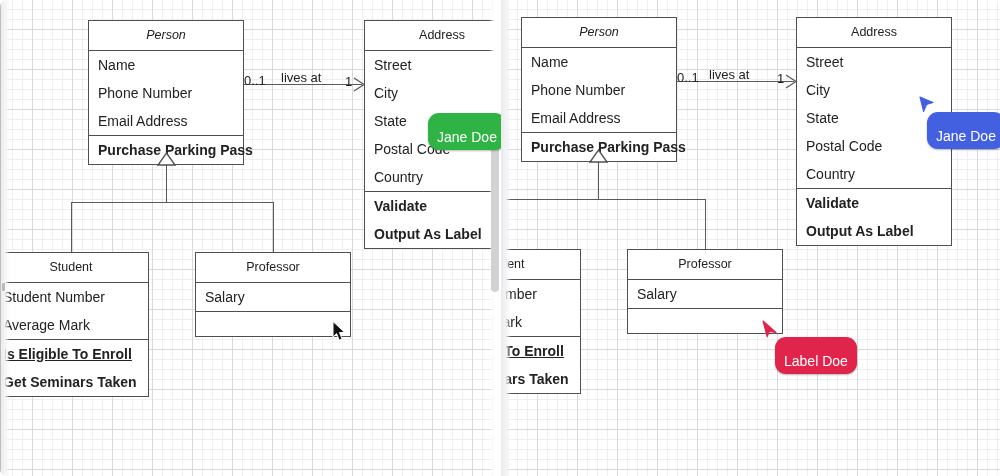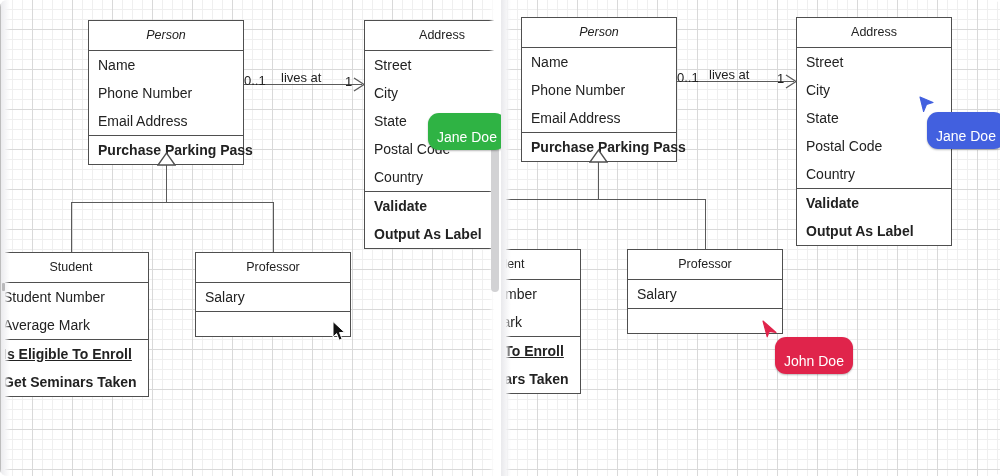--- a/index.html
+++ b/index.html
@@ -237,16 +237,16 @@
     </div>
 
     <svg class="cursor" style="left:418px;top:96px;" width="16" height="18" viewBox="0 0 16 18">
       <polygon points="1,1 14,6.5 7.5,8.6 4.6,15.5" fill="#4260df" stroke="#4260df" stroke-width="1.1" stroke-linejoin="round"></polygon>
     </svg>
     <div class="badge blue" style="left:426px;top:112px;">Jane Doe</div>
 
     <svg class="cursor" style="left:261px;top:320px;" width="16" height="18" viewBox="0 0 16 18">
       <polygon points="1,1 14,12.5 7.3,11.4 5.2,16.8" fill="#e0244b" stroke="#e0244b" stroke-width="1.1" stroke-linejoin="round"></polygon>
     </svg>
-    <div class="badge red" style="left:274px;top:337px;">John Doe</div>
+    <div class="badge red" style="left:274px;top:337px;">Label Doe</div>
   </div>
 
 </div>
 
 </body></html>

